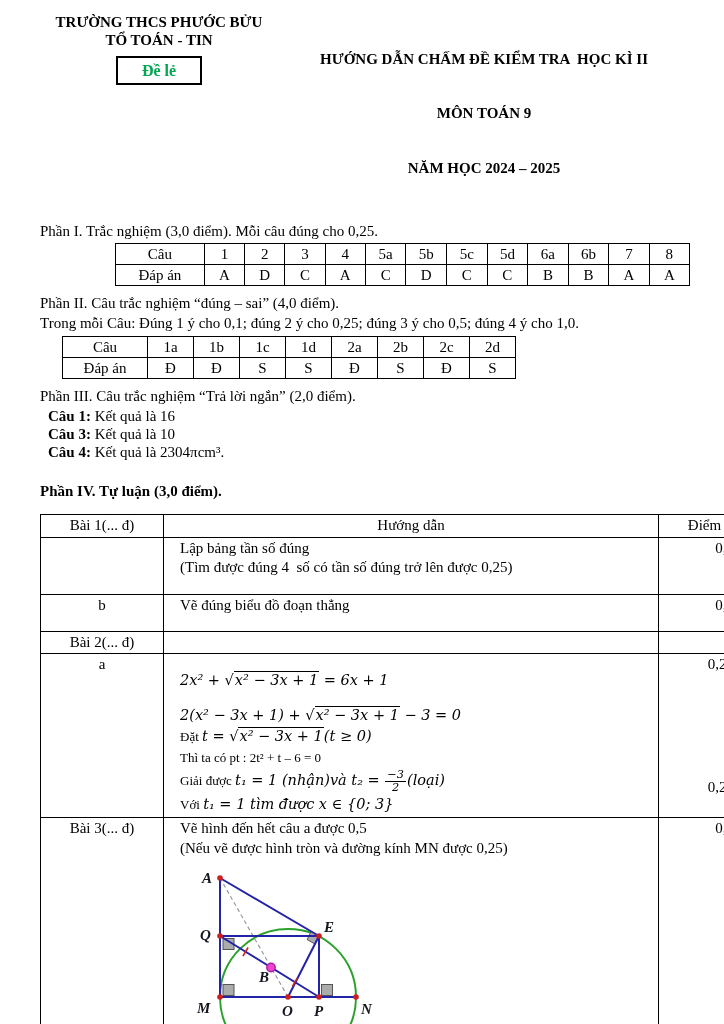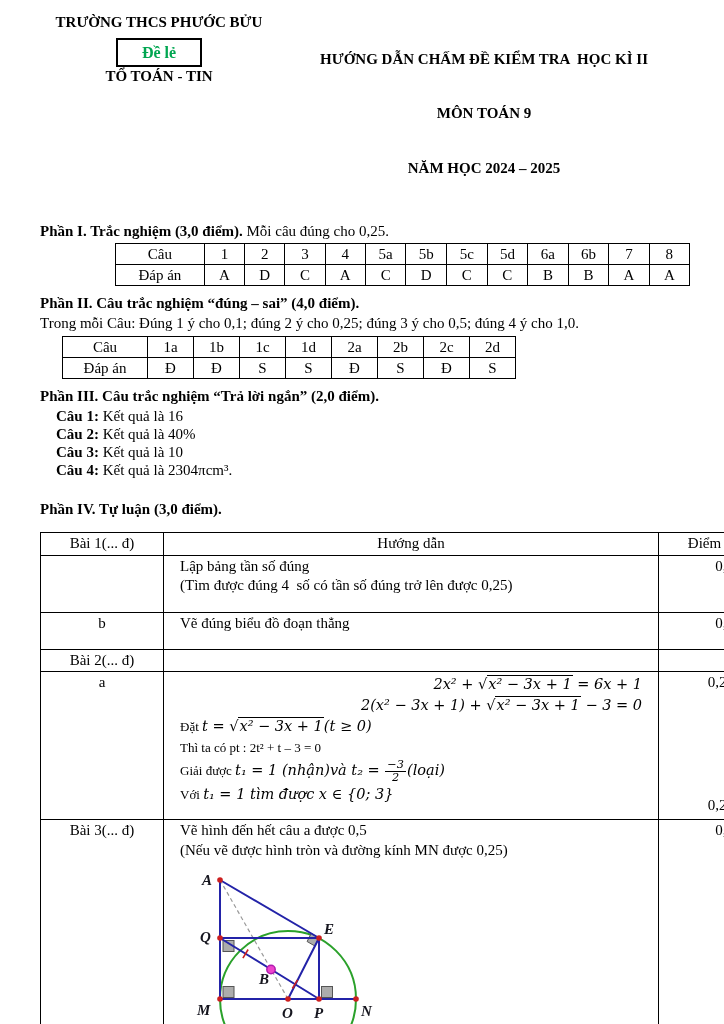--- a/index.html
+++ b/index.html
@@ -14,23 +14,23 @@
   .header{display:flex;align-items:flex-start;}
   .header-left{width:238px;text-align:center;font-weight:bold;line-height:1.2;}
   .header-right{flex:1;text-align:center;font-weight:bold;line-height:1.22;white-space:pre-wrap;font-family:Liberation Serif, serif;}
   .exam-code-box{
     display:inline-block;border:2px solid #000;padding:3px 24px;margin-top:7px;
     color:var(--green_accent);font-size:16px;font-weight:bold;
   }
 
   
   .part-heading{margin:9px 0 3px 0;}
-  .part-heading b{font-weight:bold;}
+  .part-heading b{font-weight:normal;}
   .note-line{margin:0 0 4px 0;}
-  .p3-item{margin:0 0 1px 16px;}
+  .p3-item{margin:0 0 1px 8px;}
   .p3-item b{font-weight:bold;}
   .part4-heading{margin:22px 0 14px 0;font-weight:bold;}
 
   
   table{border-collapse:collapse;}
   .ans td{
     border:1px solid #000;height:20px;text-align:center;
     padding:0 3px;font-size:15px;
   }
   .ans td:first-child{font-size:15px;}
@@ -51,21 +51,21 @@
   .r1 .c2,.r1 .c3{height:54px;}
   .r2 .c2{height:34px;margin-top:28px;}
   .r3 td{height:17px;}
   .r4 .c2{height:145px;}
   .r5 .c2{height:248px;}
   .score-split{display:flex;flex-direction:column;justify-content:space-between;height:142px;gap:16px;}
   .pre-space{white-space:pre-wrap;}
 
   
   .math-line{font-family:"DejaVu Serif",serif;font-size:14.5px;margin:2px 0;}
-  .m-center{text-align:right;}
+  .m-center{text-align:left;margin-top:16px;}
   .ital{font-style:italic;}
   .lead{font-style:normal;font-family:Liberation Serif, serif;font-size:13px;}
   .sqrt{white-space:nowrap;}
   .sqrt .rsign{font-style:normal;}
   .rad{border-top:1.4px solid #000;padding:0 1px;}
   .frac{display:inline-flex;flex-direction:column;text-align:center;vertical-align:middle;line-height:1.05;font-size:0.78em;margin:0 1px;}
   .frac .fnum{border-bottom:1px solid #000;padding:0 2px;}
 
   
   .figure{display:block;margin:6px 0 0 2px;}
@@ -79,24 +79,24 @@
   .figure .lab{font-family:"Liberation Serif",serif;font-size:15px;font-weight:bold;font-style:italic;fill:#15151e;}
 </style>
 </head>
 <body>
 
 <div class="page">
 
   <div class="header">
     <div class="header-left">
       <div>TRƯỜNG THCS PHƯỚC BỬU</div>
+      <div>TỔ TOÁN - TIN</div>
       <div>
         <span class="exam-code-box">Đề lẻ</span>
       </div>
-      <div>TỔ TOÁN - TIN</div>
     </div>
     <div class="header-right">
       <div>HƯỚNG DẪN CHẤM ĐỀ KIỂM TRA  HỌC KÌ II</div>
       <div>MÔN TOÁN 9</div>
       <div>NĂM HỌC 2024 – 2025</div>
     </div>
   </div>
 
   <p class="part-heading"><b>Phần I. Trắc nghiệm (3,0 điểm).</b><span> Mỗi câu đúng cho 0,25.</span></p>
   <table class="ans t1">
@@ -158,21 +158,20 @@
           <td>Đ</td>
           <td>S</td>
           <td>Đ</td>
           <td>S</td>
         </tr>
   </tbody>
     </table>
 
   <p class="part-heading"><b>Phần III. Câu trắc nghiệm “Trả lời ngắn” (2,0 điểm).</b></p>
   <p class="p3-item"><b>Câu 1:</b><span> Kết quả là 16</span></p>
-  <p class="p3-item"><b>Câu 2:</b><span> Kết quả là 40%</span></p>
   <p class="p3-item"><b>Câu 3:</b><span> Kết quả là 10</span></p>
   <p class="p3-item"><b>Câu 4:</b><span> Kết quả là 2304πcm³.</span></p>
 
   <p class="part4-heading">Phần IV. Tự luận (3,0 điểm).</p>
 
   <table class="main">
     <tbody>
         <tr class="hd">
       <td class="c1">Bài 1(... đ)</td>
       <td class="c2">Hướng dẫn</td>
@@ -199,21 +198,21 @@
       <td class="c2"></td>
       <td class="c3"></td>
     </tr>
 
     <tr class="r4">
       <td class="c1">a</td>
       <td class="c2">
         <div class="math-line m-center ital"><span>2x² + </span><span class="sqrt"><span class="rsign">√</span><span class="rad">x² − 3x + 1</span></span><span> = 6x + 1</span></div>
         <div class="math-line m-center ital"><span>2(x² − 3x + 1) + </span><span class="sqrt"><span class="rsign">√</span><span class="rad">x² − 3x + 1</span></span><span> − 3 = 0</span></div>
         <div class="math-line ital"><span class="lead">Đặt  </span><span>t = </span><span class="sqrt"><span class="rsign">√</span><span class="rad">x² − 3x + 1</span></span><span>(t ≥ 0)</span></div>
-        <div class="math-line"><span class="lead">Thì ta có pt : 2t² + t – 3 = 0</span></div>
+        <div class="math-line"><span class="lead">Thì ta có pt : 2t² + t – 6 = 0</span></div>
         <div class="math-line ital"><span class="lead">Giải được </span><span>t₁ = 1 (nhận)và t₂ = </span><span class="frac">
                 <span class="fnum">−3</span>
                 <span class="fden">2</span>
               </span><span>(loại)</span></div>
         <div class="math-line ital"><span class="lead">Với </span><span>t₁ = 1 tìm được x ∈ {0; 3}</span></div>
       </td>
       <td class="c3">
         <div class="score-split">
           <span>0,25</span>
           <span>0,25</span>

